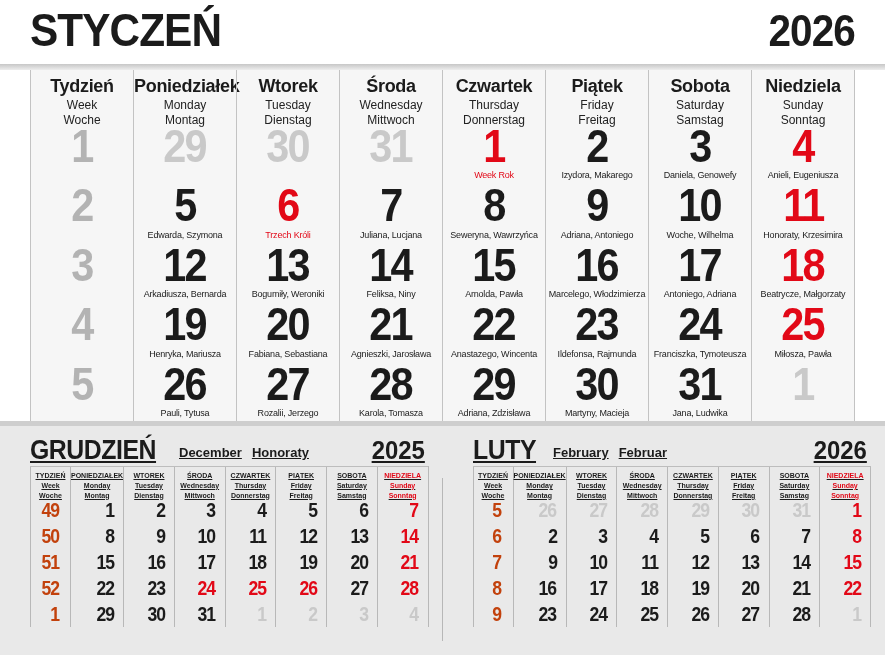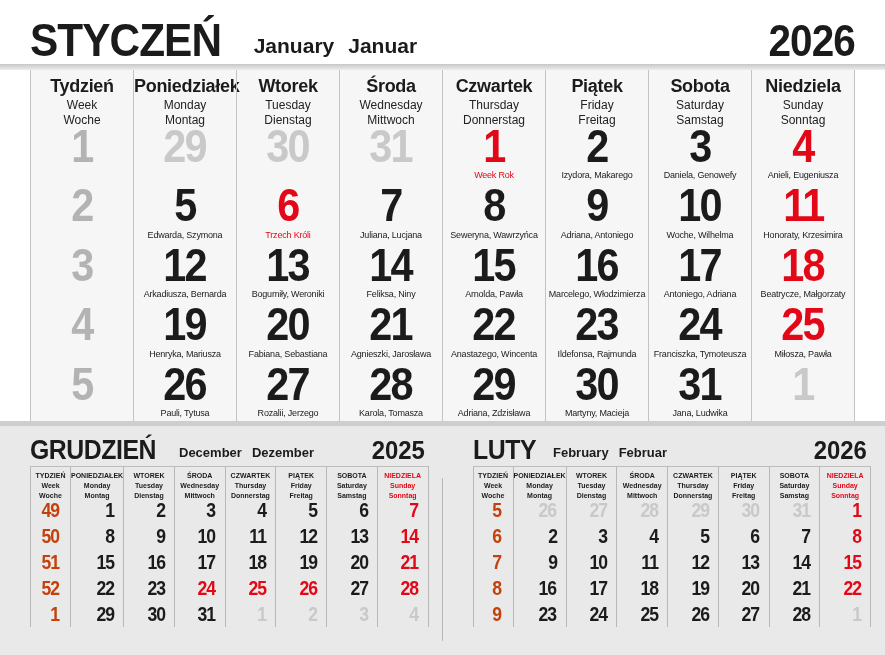--- a/index.html
+++ b/index.html
@@ -3,21 +3,21 @@
 <meta charset="utf-8">
 <style>
   :root{
     --red:#e20817; --ink:#1b1b1b; --out:#c9c9c9; --wk:#b3b3b3;
     --line:#c3c3c3; --mline:#b8b8b8;
   }
   *{box-sizing:border-box; margin:0; padding:0;}
   html,body{width:885px;height:655px;overflow:hidden;background:#fff;
     font-family:"Liberation Sans", sans-serif; color:var(--ink);}
   
-  .top{height:64px;display:flex;align-items:flex-end;padding:0 30px 3px 30px;background:#fff;}
+  .top{height:64px;display:flex;align-items:center;padding:0 30px 3px 30px;background:#fff;}
   .main-title{font-size:46px;font-weight:bold;line-height:.9;display:inline-block;
     transform:scaleX(.92);transform-origin:left bottom;letter-spacing:-1px;}
   .main-sub{font-size:21px;font-weight:bold;margin-left:16px;margin-bottom:3px;}
   .main-sub span{margin-right:14px;}
   .main-year{margin-left:auto;font-size:44px;font-weight:bold;line-height:.9;display:inline-block;
     transform:scaleX(.92);transform-origin:right bottom;letter-spacing:-1px;}
   .band{height:6px;background:linear-gradient(#c7c7c7,#ededed);}
   
   .main-cal{margin:0 30px;height:351px;display:grid;grid-template-columns:repeat(8,1fr);
     grid-template-rows:54px repeat(5,1fr);background:#f6f6f6;border-right:1px solid var(--line);}
@@ -29,21 +29,21 @@
     padding:1px 1px 3px;text-align:center;}
   .dnum{font-size:46px;font-weight:bold;line-height:.95;display:inline-block;
     transform:scaleX(.9);letter-spacing:-2px;}
   .dlabel{font-size:9px;line-height:1;white-space:nowrap;letter-spacing:-.2px;max-width:110%;}
   .red{color:var(--red);}
   .out{color:var(--out);}
   .wk{color:var(--wk);}
   
   .bottom{height:234px;background:#e9e9e9;border-top:5px solid #cecece;display:flex;position:relative;}
   .center-rule{position:absolute;left:442px;top:52px;width:1px;height:163px;background:#b7b7b7;}
-  .mini{flex:1;display:flex;flex-direction:column;min-width:0;}
+  .mini{flex:1;display:flex;flex-direction:column;min-width:0;text-decoration:underline;}
   .mini-title-row{height:40px;display:flex;align-items:flex-end;padding:0 18px 4px 30px;}
   .mini-title{font-size:27px;font-weight:bold;line-height:.9;display:inline-block;
     transform:scaleX(.92);transform-origin:left bottom;letter-spacing:-.5px;}
   .mini-sub{font-size:13px;font-weight:bold;margin-left:12px;margin-bottom:2px;}
   .mini-sub span{margin-right:10px;}
   .mini-year{margin-left:auto;font-size:26px;font-weight:bold;line-height:.9;display:inline-block;
     transform:scaleX(.92);transform-origin:right bottom;}
   .mini-body{margin:0 14px 0 30px;border-top:1px solid #bdbdbd;border-right:1px solid var(--mline);
     display:grid;grid-template-columns:40px repeat(7,1fr);grid-template-rows:30px repeat(5,26px);}
   .scell{border-left:1px solid var(--mline);text-align:center;padding-top:4px;line-height:1.4;}
@@ -54,23 +54,20 @@
   .ncell span{display:inline-block;transform:scaleX(.88);transform-origin:right center;letter-spacing:-1px;}
   .ncell.wnum{color:#c2410c;padding-right:11px;}
 </style>
 </head>
 <body>
 
 <div>
 
   <div class="top">
     <span class="main-title">STYCZEŃ</span>
-    <span class="main-sub">
-      <span>January</span><span>Januar</span>
-    </span>
     <span class="main-year">2026</span>
   </div>
 
   <div class="band"></div>
 
   <div class="main-cal" id="main-cal">
       <div class="mcell hd">
         <div class="pl">Tydzień</div>
         <div class="sub">Week</div>
         <div class="sub">Woche</div>
@@ -272,21 +269,21 @@
       </div>
     </div>
 
   <div class="bottom">
     <div class="center-rule"></div>
 
     <div class="mini">
       <div class="mini-title-row">
         <span class="mini-title">GRUDZIEŃ</span>
         <span class="mini-sub">
-          <span>December</span><span>Dezember</span>
+          <span>December</span><span>Honoraty</span>
         </span>
         <span class="mini-year">2025</span>
       </div>
       <div class="mini-body" id="mini-grid-0">
           <div class="scell">
             <div class="p1">TYDZIEŃ</div>
             <div class="p2">Week</div>
             <div class="p3">Woche</div>
           </div>
           <div class="scell">

